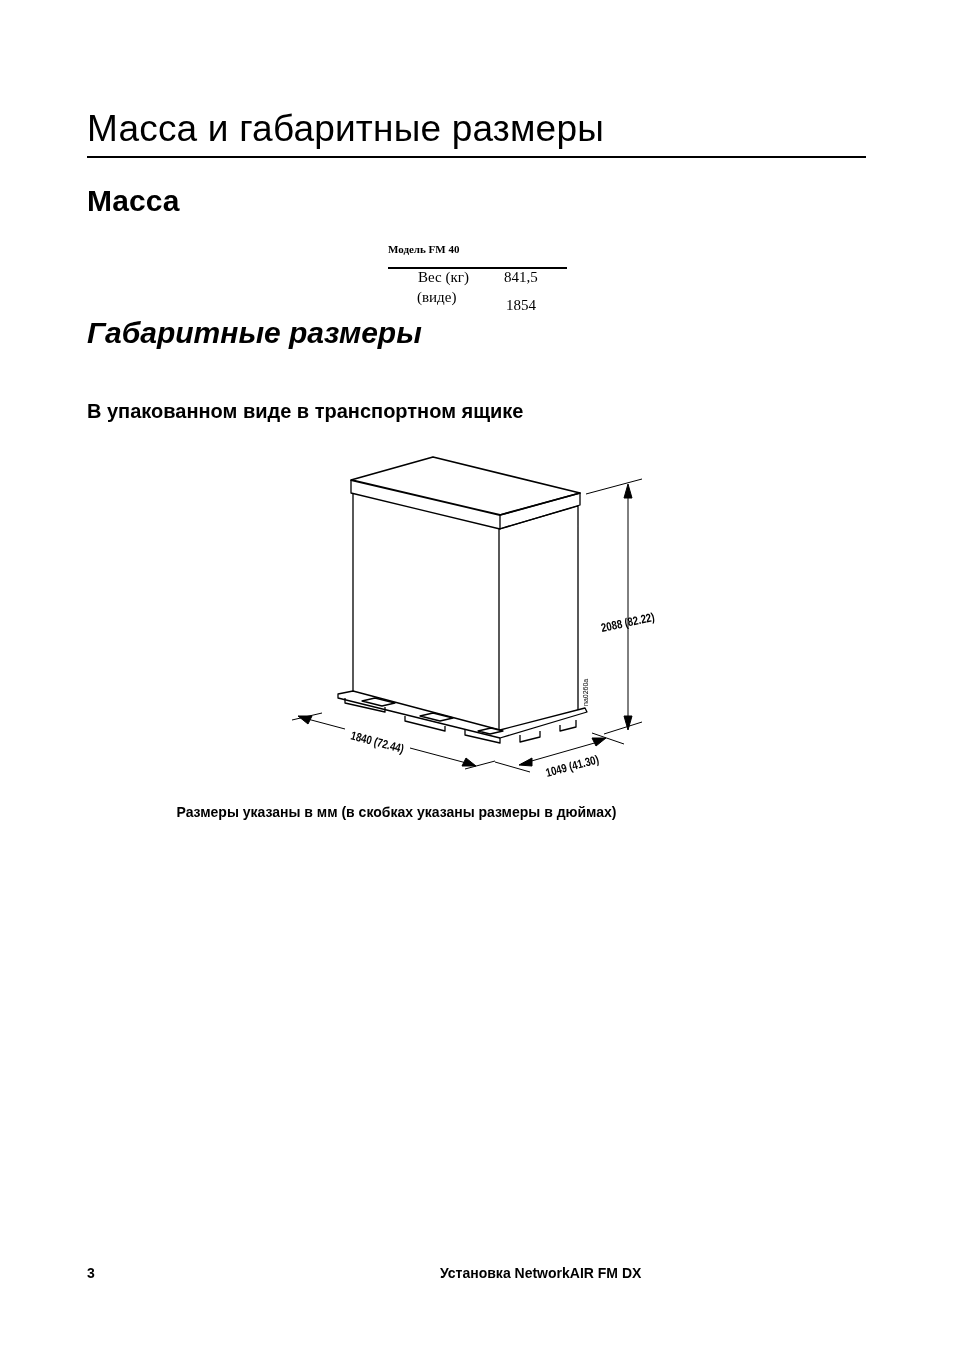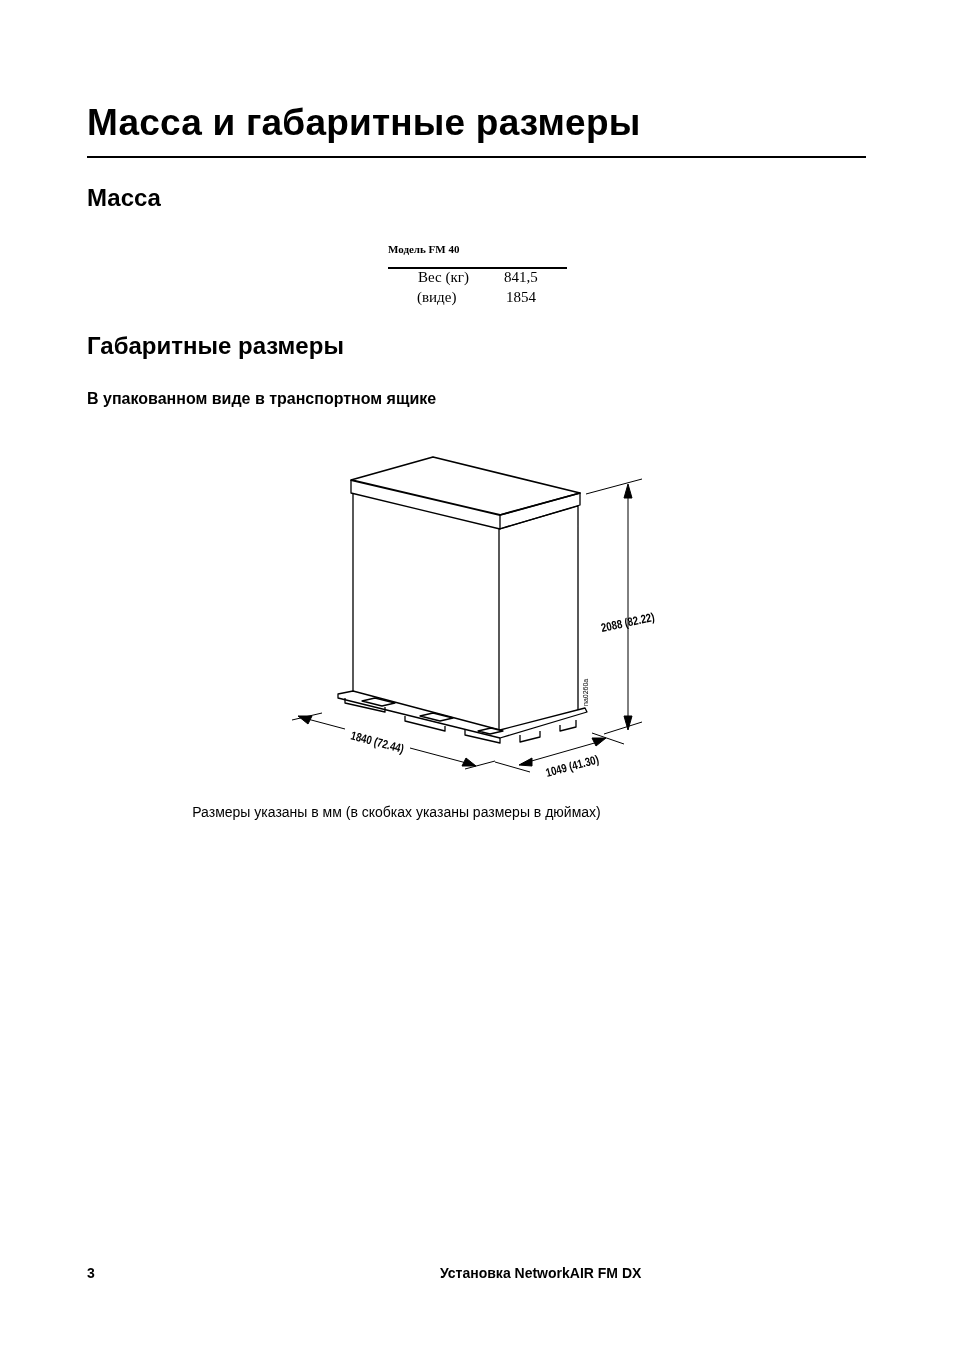--- a/index.html
+++ b/index.html
@@ -1,47 +1,47 @@
 <!DOCTYPE html>
 <html><head>
 <meta charset="utf-8">
 <style>
   html,body{margin:0;padding:0;background:#fff;}
   body{width:954px;height:1351px;position:relative;font-family:"Liberation Sans",sans-serif;color:#000;overflow:hidden;}
-  .h1{position:absolute;left:87px;top:102px;font-size:37px;font-weight:bold;letter-spacing:0.2px;}
+  .h1{position:absolute;left:87px;top:108px;font-size:37px;font-weight:normal;letter-spacing:0.2px;}
   .h1rule{position:absolute;left:87px;top:156px;width:779px;height:2px;background:#000;}
-  .h2{position:absolute;left:87px;font-size:24px;font-weight:bold;}
-  .h3{position:absolute;left:87px;top:390px;font-size:16px;font-weight:bold;}
+  .h2{position:absolute;left:87px;font-size:30px;font-weight:bold;}
+  .h3{position:absolute;left:87px;top:400px;font-size:20px;font-weight:bold;}
   .tbl{position:absolute;left:388px;top:243px;font-family:"Liberation Serif",serif;font-size:15px;}
   .tbl .hdr{font-weight:bold;font-size:11px;}
   .tbl .rule{position:absolute;left:0;top:24px;width:179px;height:2px;background:#000;}
   .tbl .row{position:absolute;white-space:nowrap;}
-  .caption{position:absolute;left:0;width:793px;top:804px;text-align:center;font-size:14px;font-weight:normal;}
+  .caption{position:absolute;left:0;width:793px;top:804px;text-align:center;font-size:14px;font-weight:bold;}
   .footer-num{position:absolute;left:87px;top:1265px;font-size:14px;font-weight:bold;}
   .footer-title{position:absolute;left:398px;top:1265px;font-size:14px;font-weight:bold;margin-left:42px;}
   svg text{font-family:"Liberation Sans",sans-serif;}
 </style>
 </head>
 <body>
 
 <div class="h1">Масса и габаритные размеры</div>
 <div class="h1rule"></div>
 
 <div class="h2" style="top:184px;">Масса</div>
 
 <div class="tbl">
   <div class="hdr">Модель FM 40</div>
   <div class="rule"></div>
   <div class="row" style="left:30px;top:26px;">Вес (кг)</div>
   <div class="row" style="left:116px;top:26px;">841,5</div>
   <div class="row" style="left:29px;top:46px;">(виде)</div>
-  <div class="row" style="left:118px;top:46px;">1854</div>
+  <div class="row" style="left:118px;top:54px;">1854</div>
 </div>
 
-<div class="h2" style="top:332px;">Габаритные размеры</div>
+<div class="h2" style="top:316px;font-style:italic;">Габаритные размеры</div>
 <div class="h3">В упакованном виде в транспортном ящике</div>
 
 <svg style="position:absolute;left:0;top:0;" width="954" height="1351" viewBox="0 0 954 1351">
   <g fill="none" stroke="#000" stroke-width="1.3" stroke-linejoin="round">
 
     <path d="M351,480 L433,457 L580,493 L500,515 Z" fill="#fff" stroke-width="1.8"></path>
 
     <path d="M351,480 L351,493 L500,529 L500,515"></path>
 
     <path d="M500,515 L580,493 L580,505 L500,529"></path>

